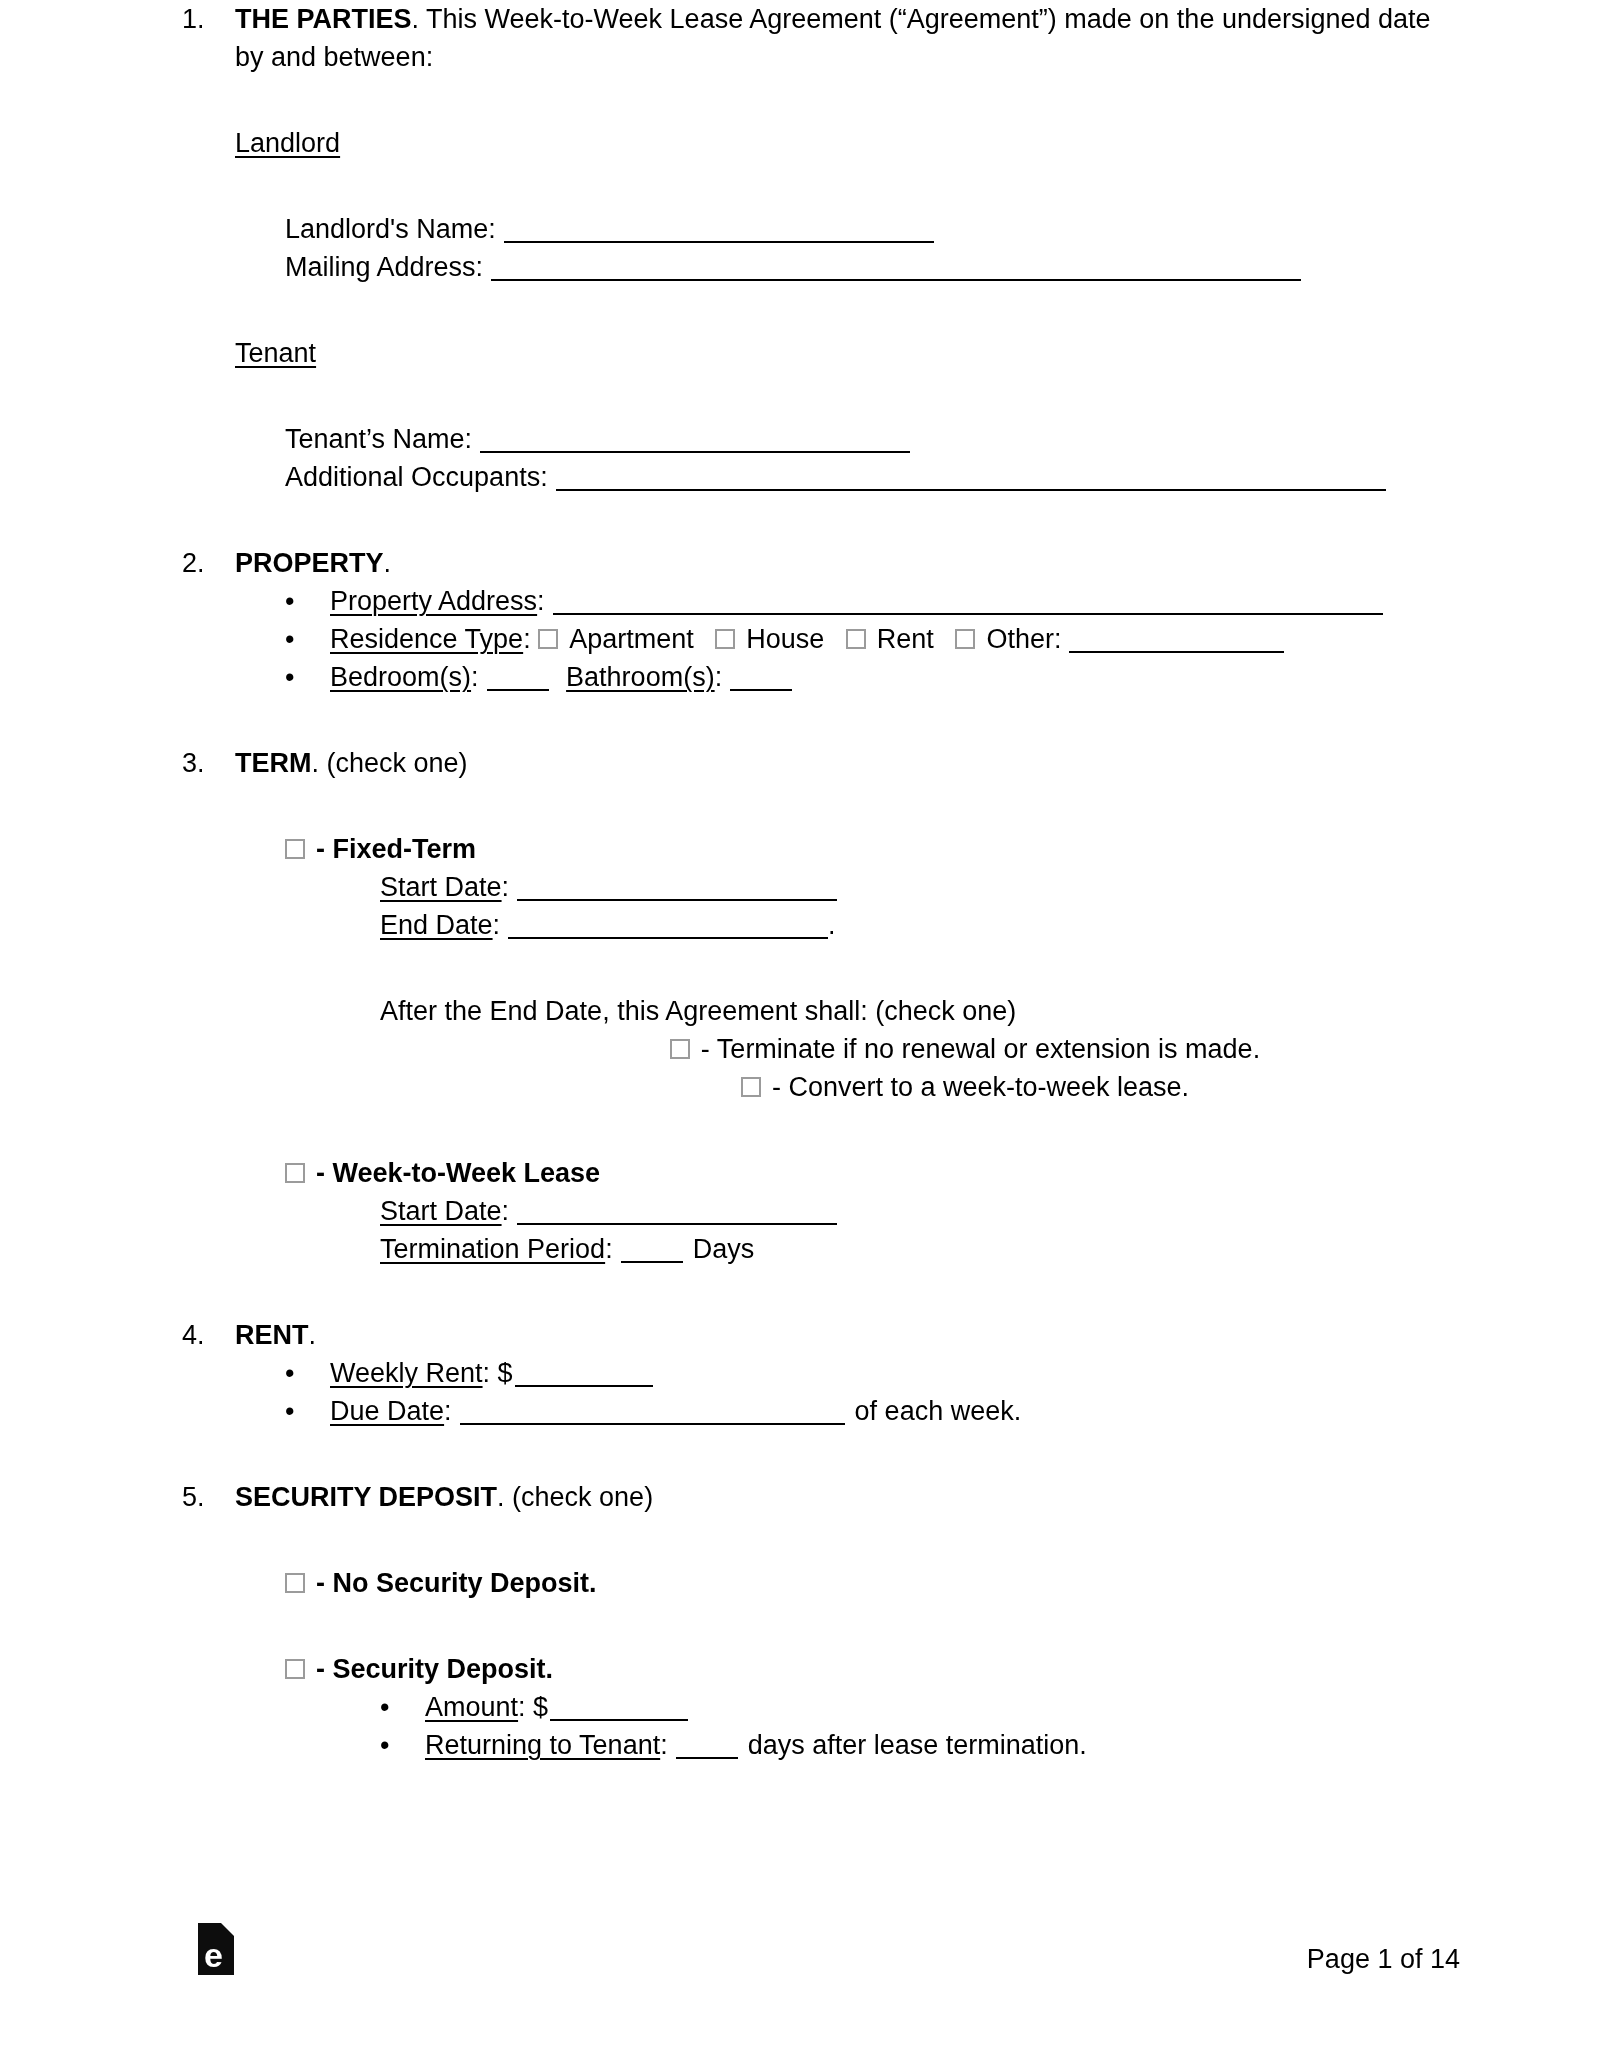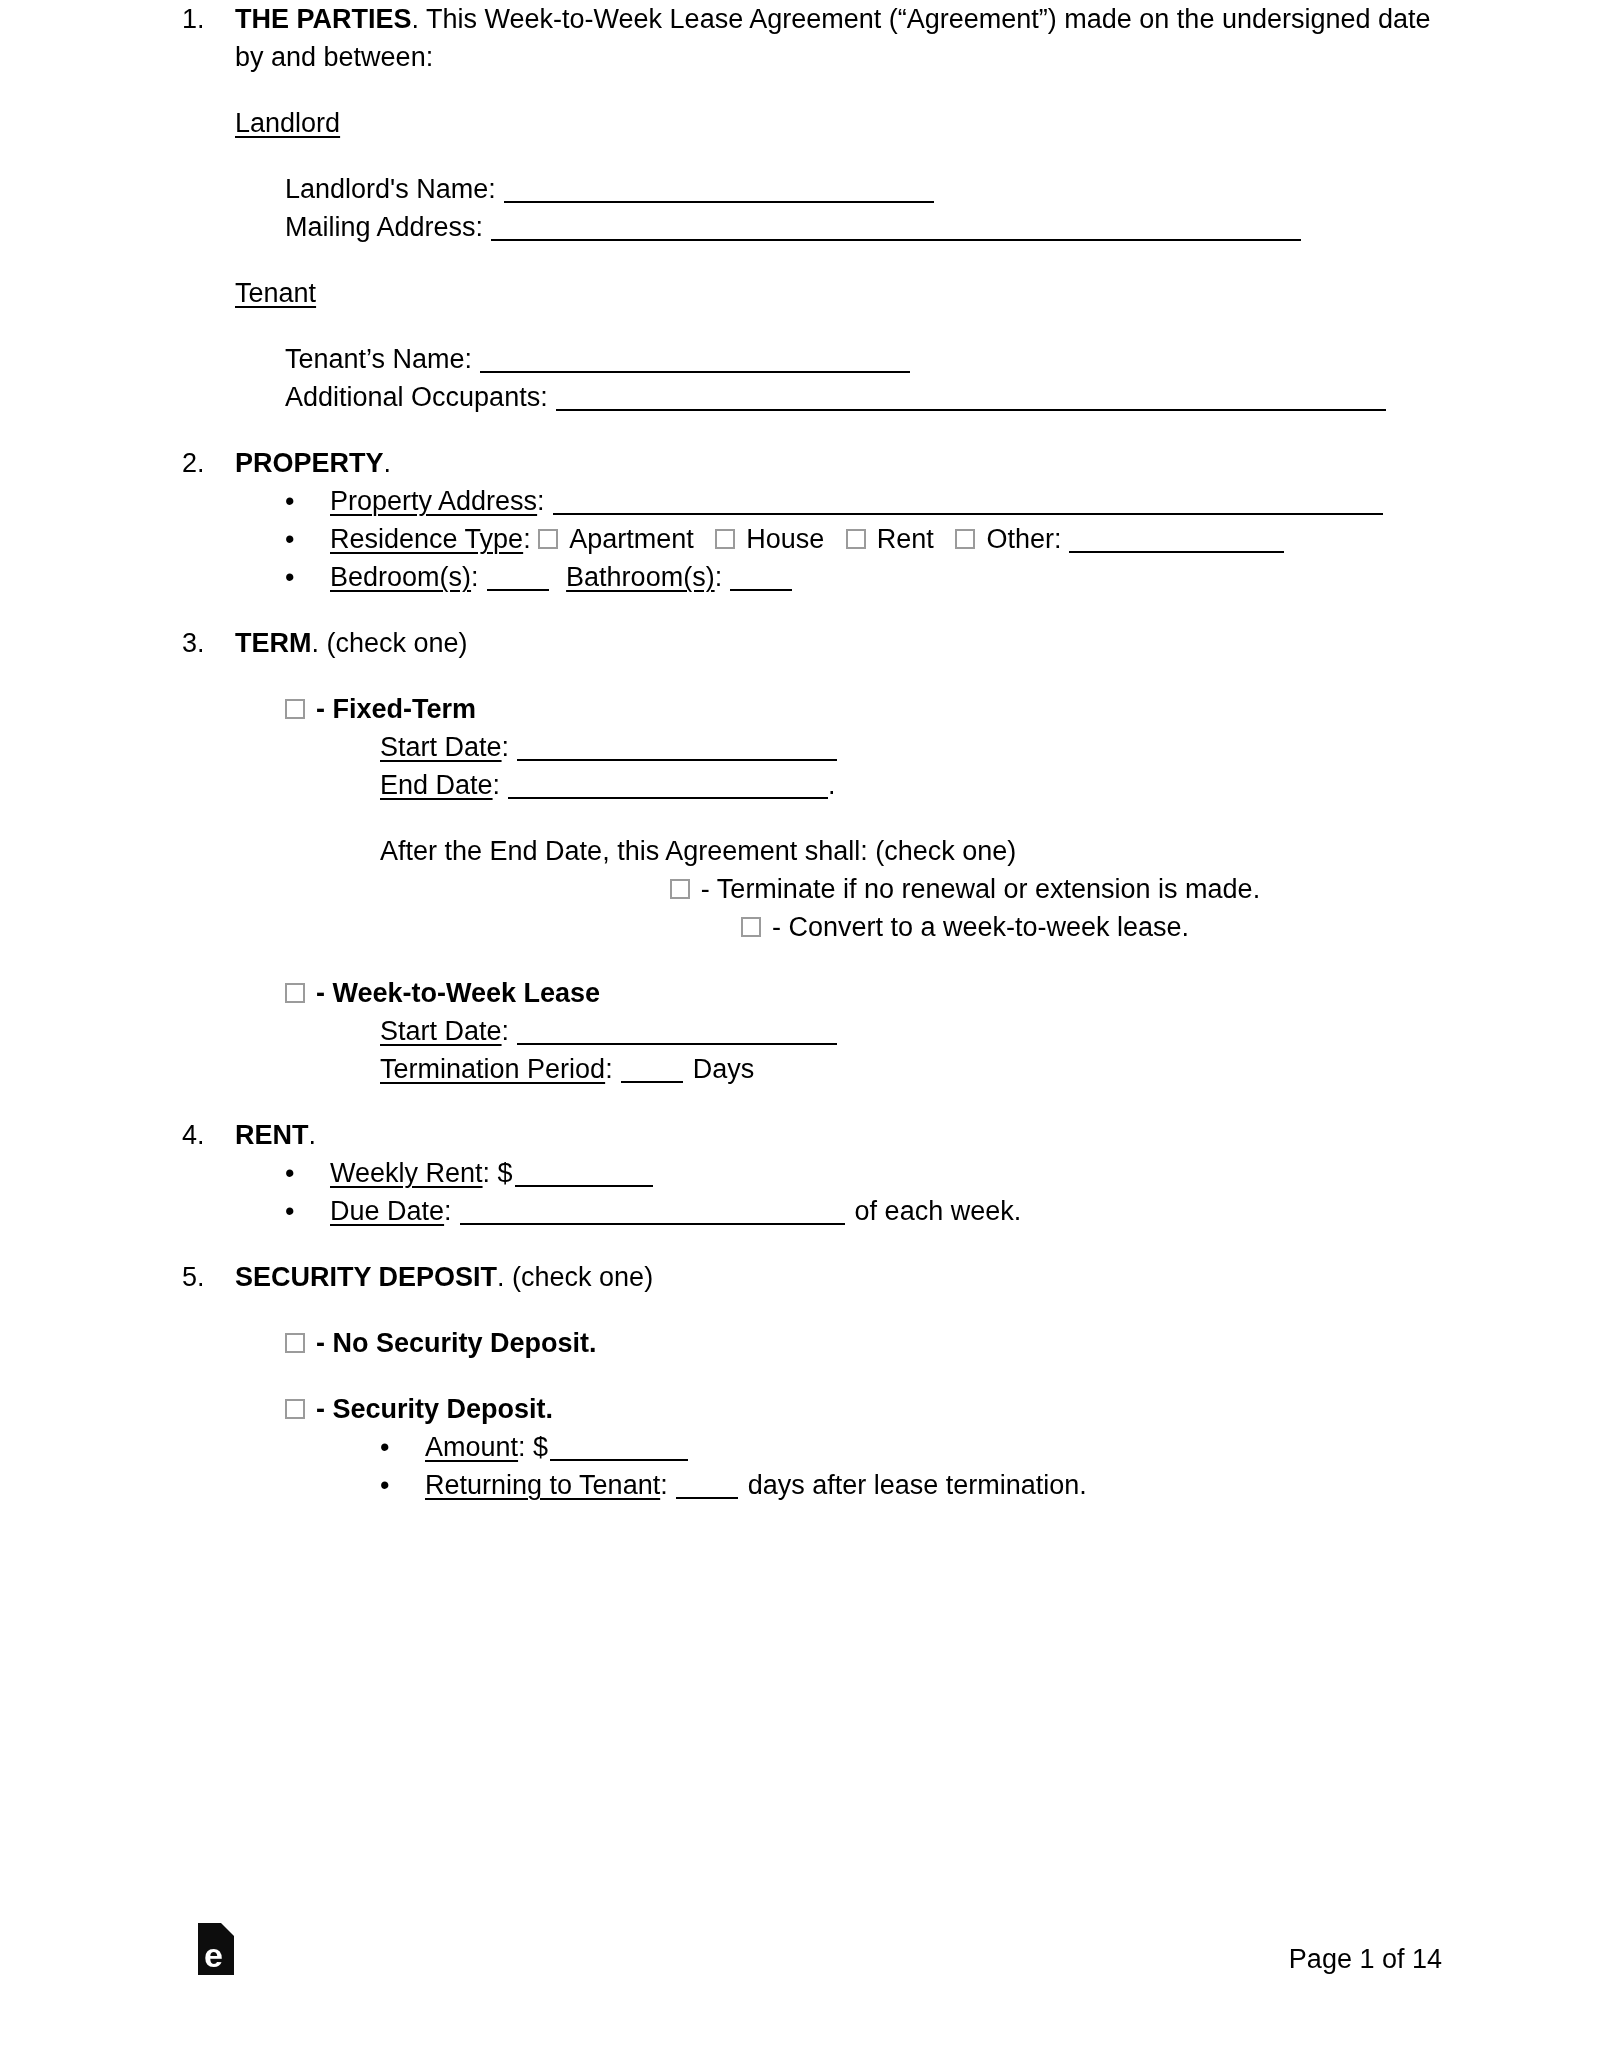--- a/index.html
+++ b/index.html
@@ -14,21 +14,21 @@
     overflow:hidden;
   }
   .title{
     margin:140px 0 82px 0;
     text-align:center;
     font-weight:bold;
     font-size:42px;
     line-height:50px;
   }
   .content{padding:0 145px 0 182px;}
-  .block{margin-top:28px;}
+  .block{margin-top:48px;}
   .sec{display:flex;}
   .sec .num{width:53px;flex:none;}
   .sec .body{flex:1;}
   .b{font-weight:bold;}
   .ind1{margin-left:53px;}
   .ind2{margin-left:103px;}
   .ind3{margin-left:198px;}
   .ind4{margin-left:293px;text-align:center;}
   .bullet{display:flex;}
   .bullet.l1{margin-left:103px;}
@@ -72,21 +72,21 @@
     width:0;height:0;
     border-top:13px solid #ffffff;
     border-left:13px solid transparent;
   }
   .logo .letter{
     position:absolute;left:6px;bottom:3px;
     color:#ffffff;font-weight:bold;
     font-size:34px;line-height:1;
   }
   .page-num{
-    position:absolute;right:158px;top:1943px;
+    position:absolute;right:140px;top:1943px;
     font-size:27px;line-height:32px;
   }
 </style>
 </head>
 <body>
 
 <div class="page">
 
 
   <div class="content">

